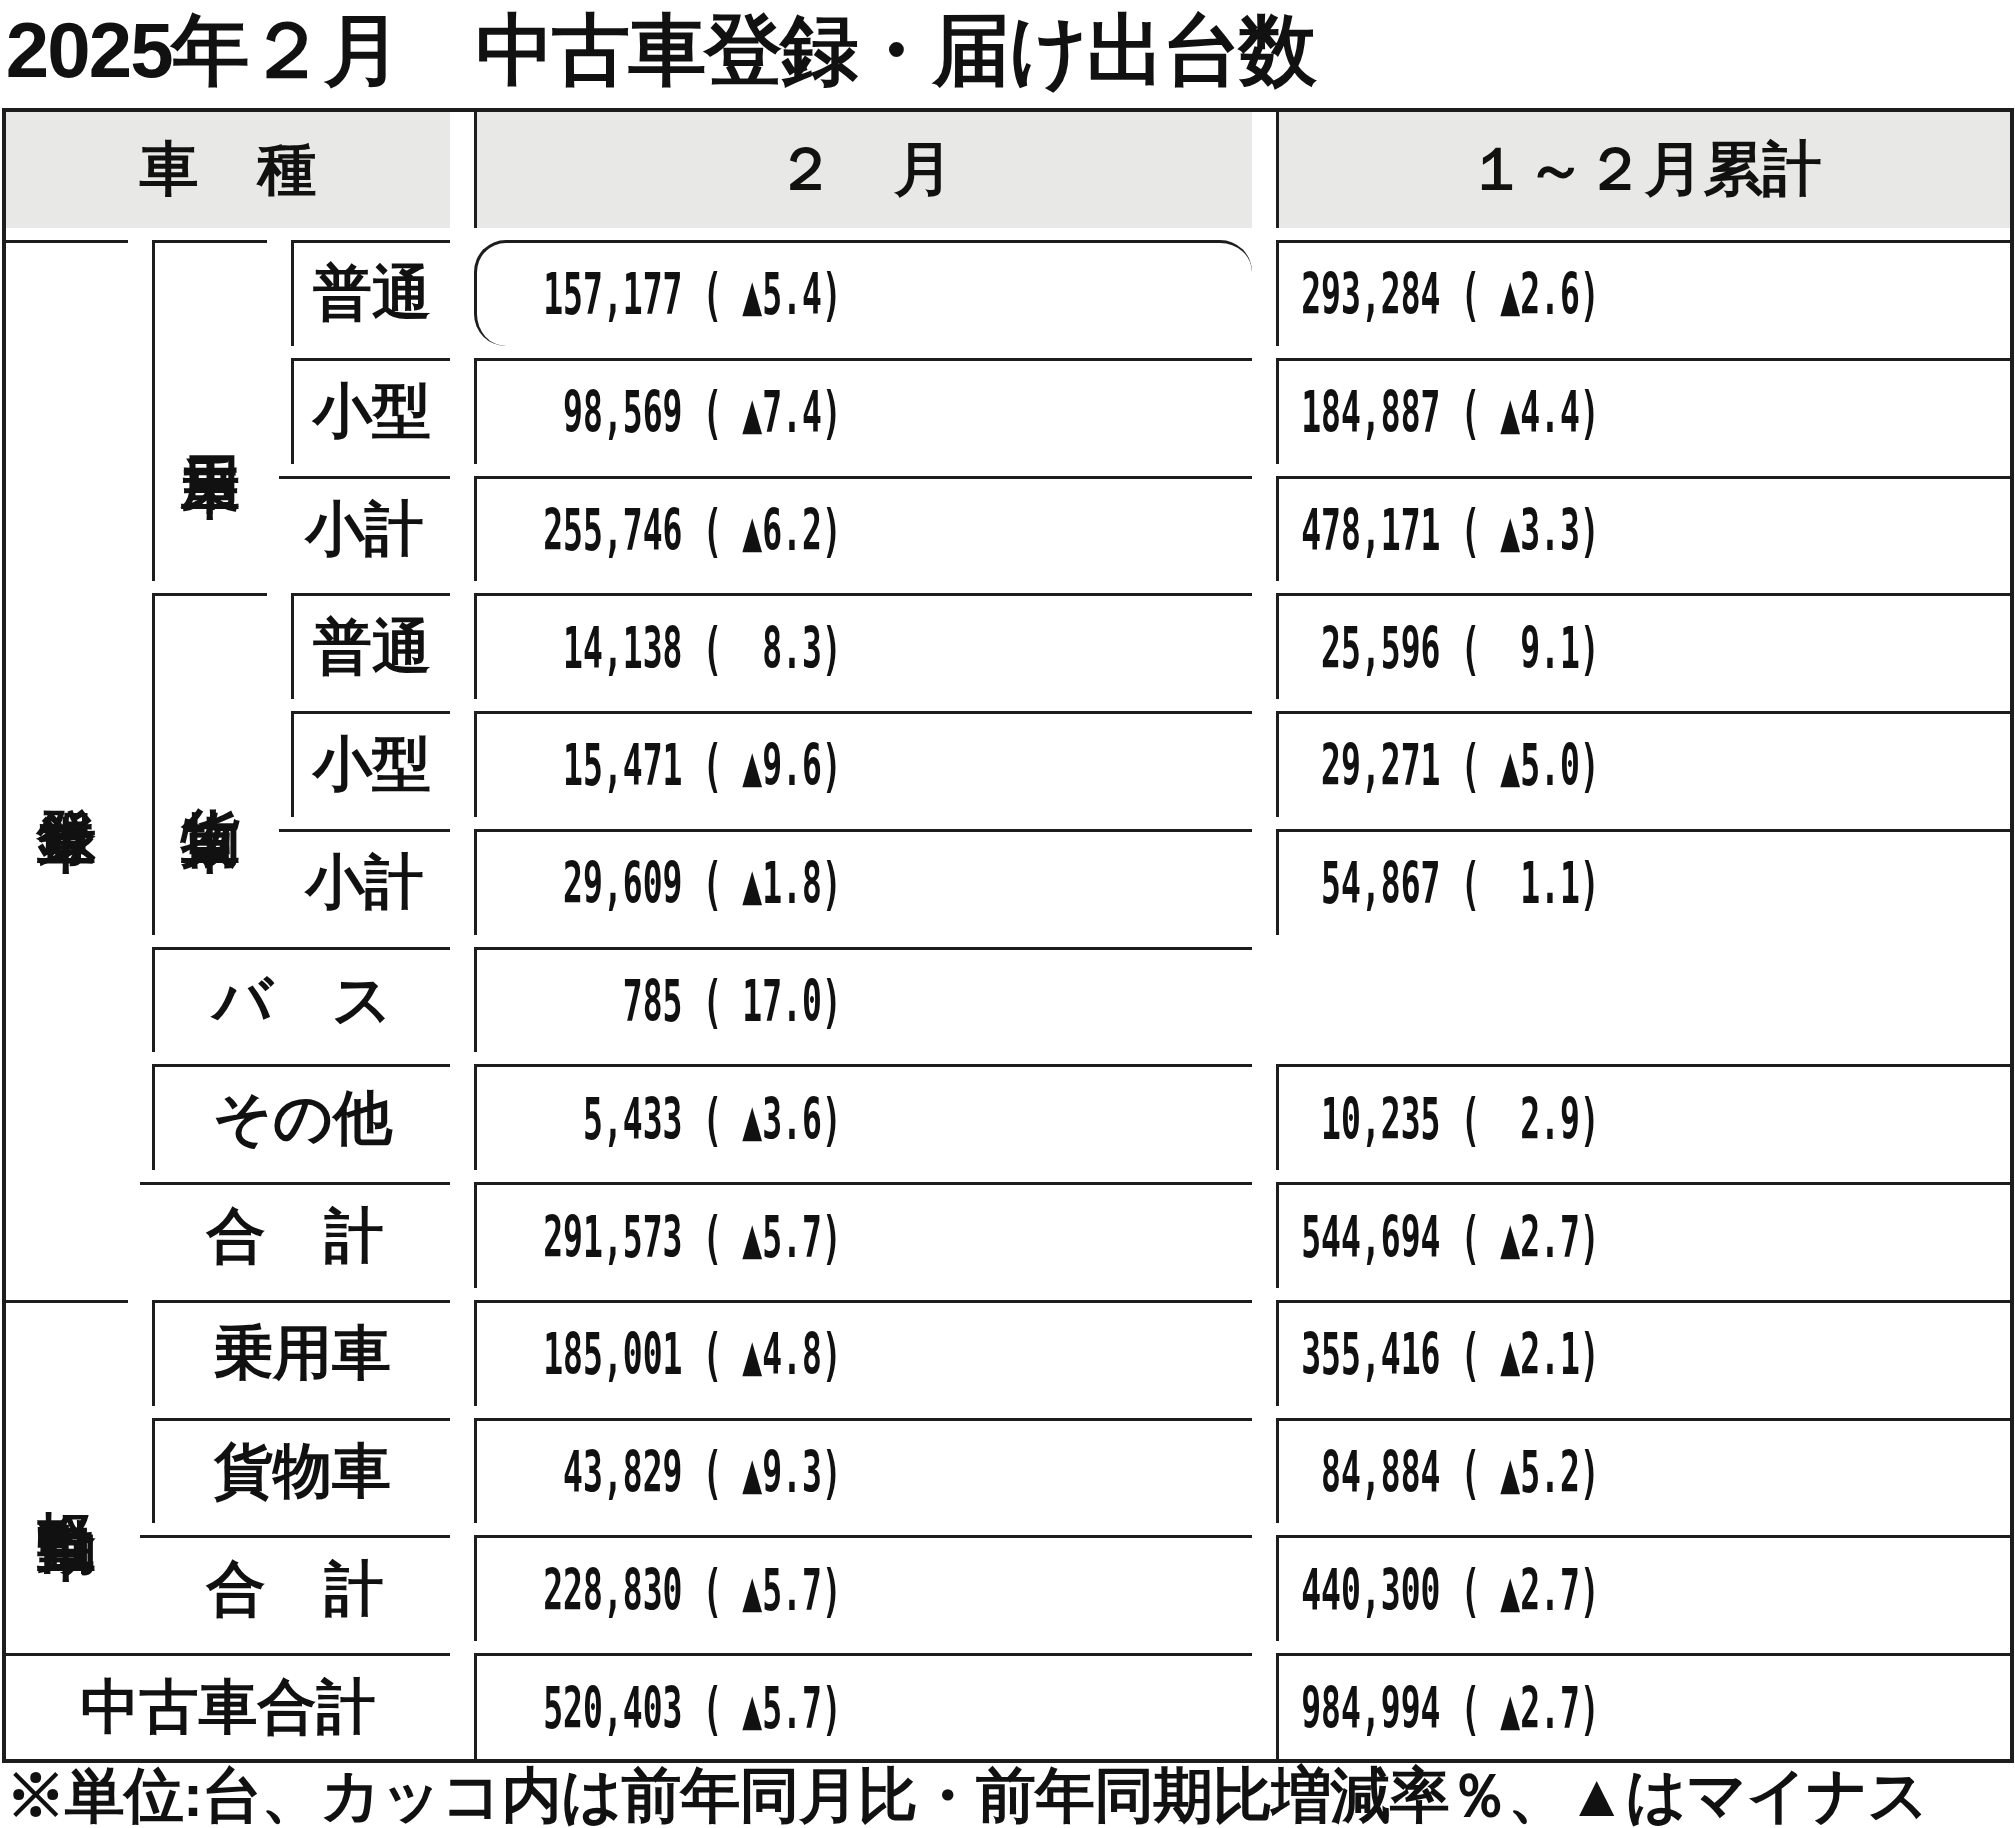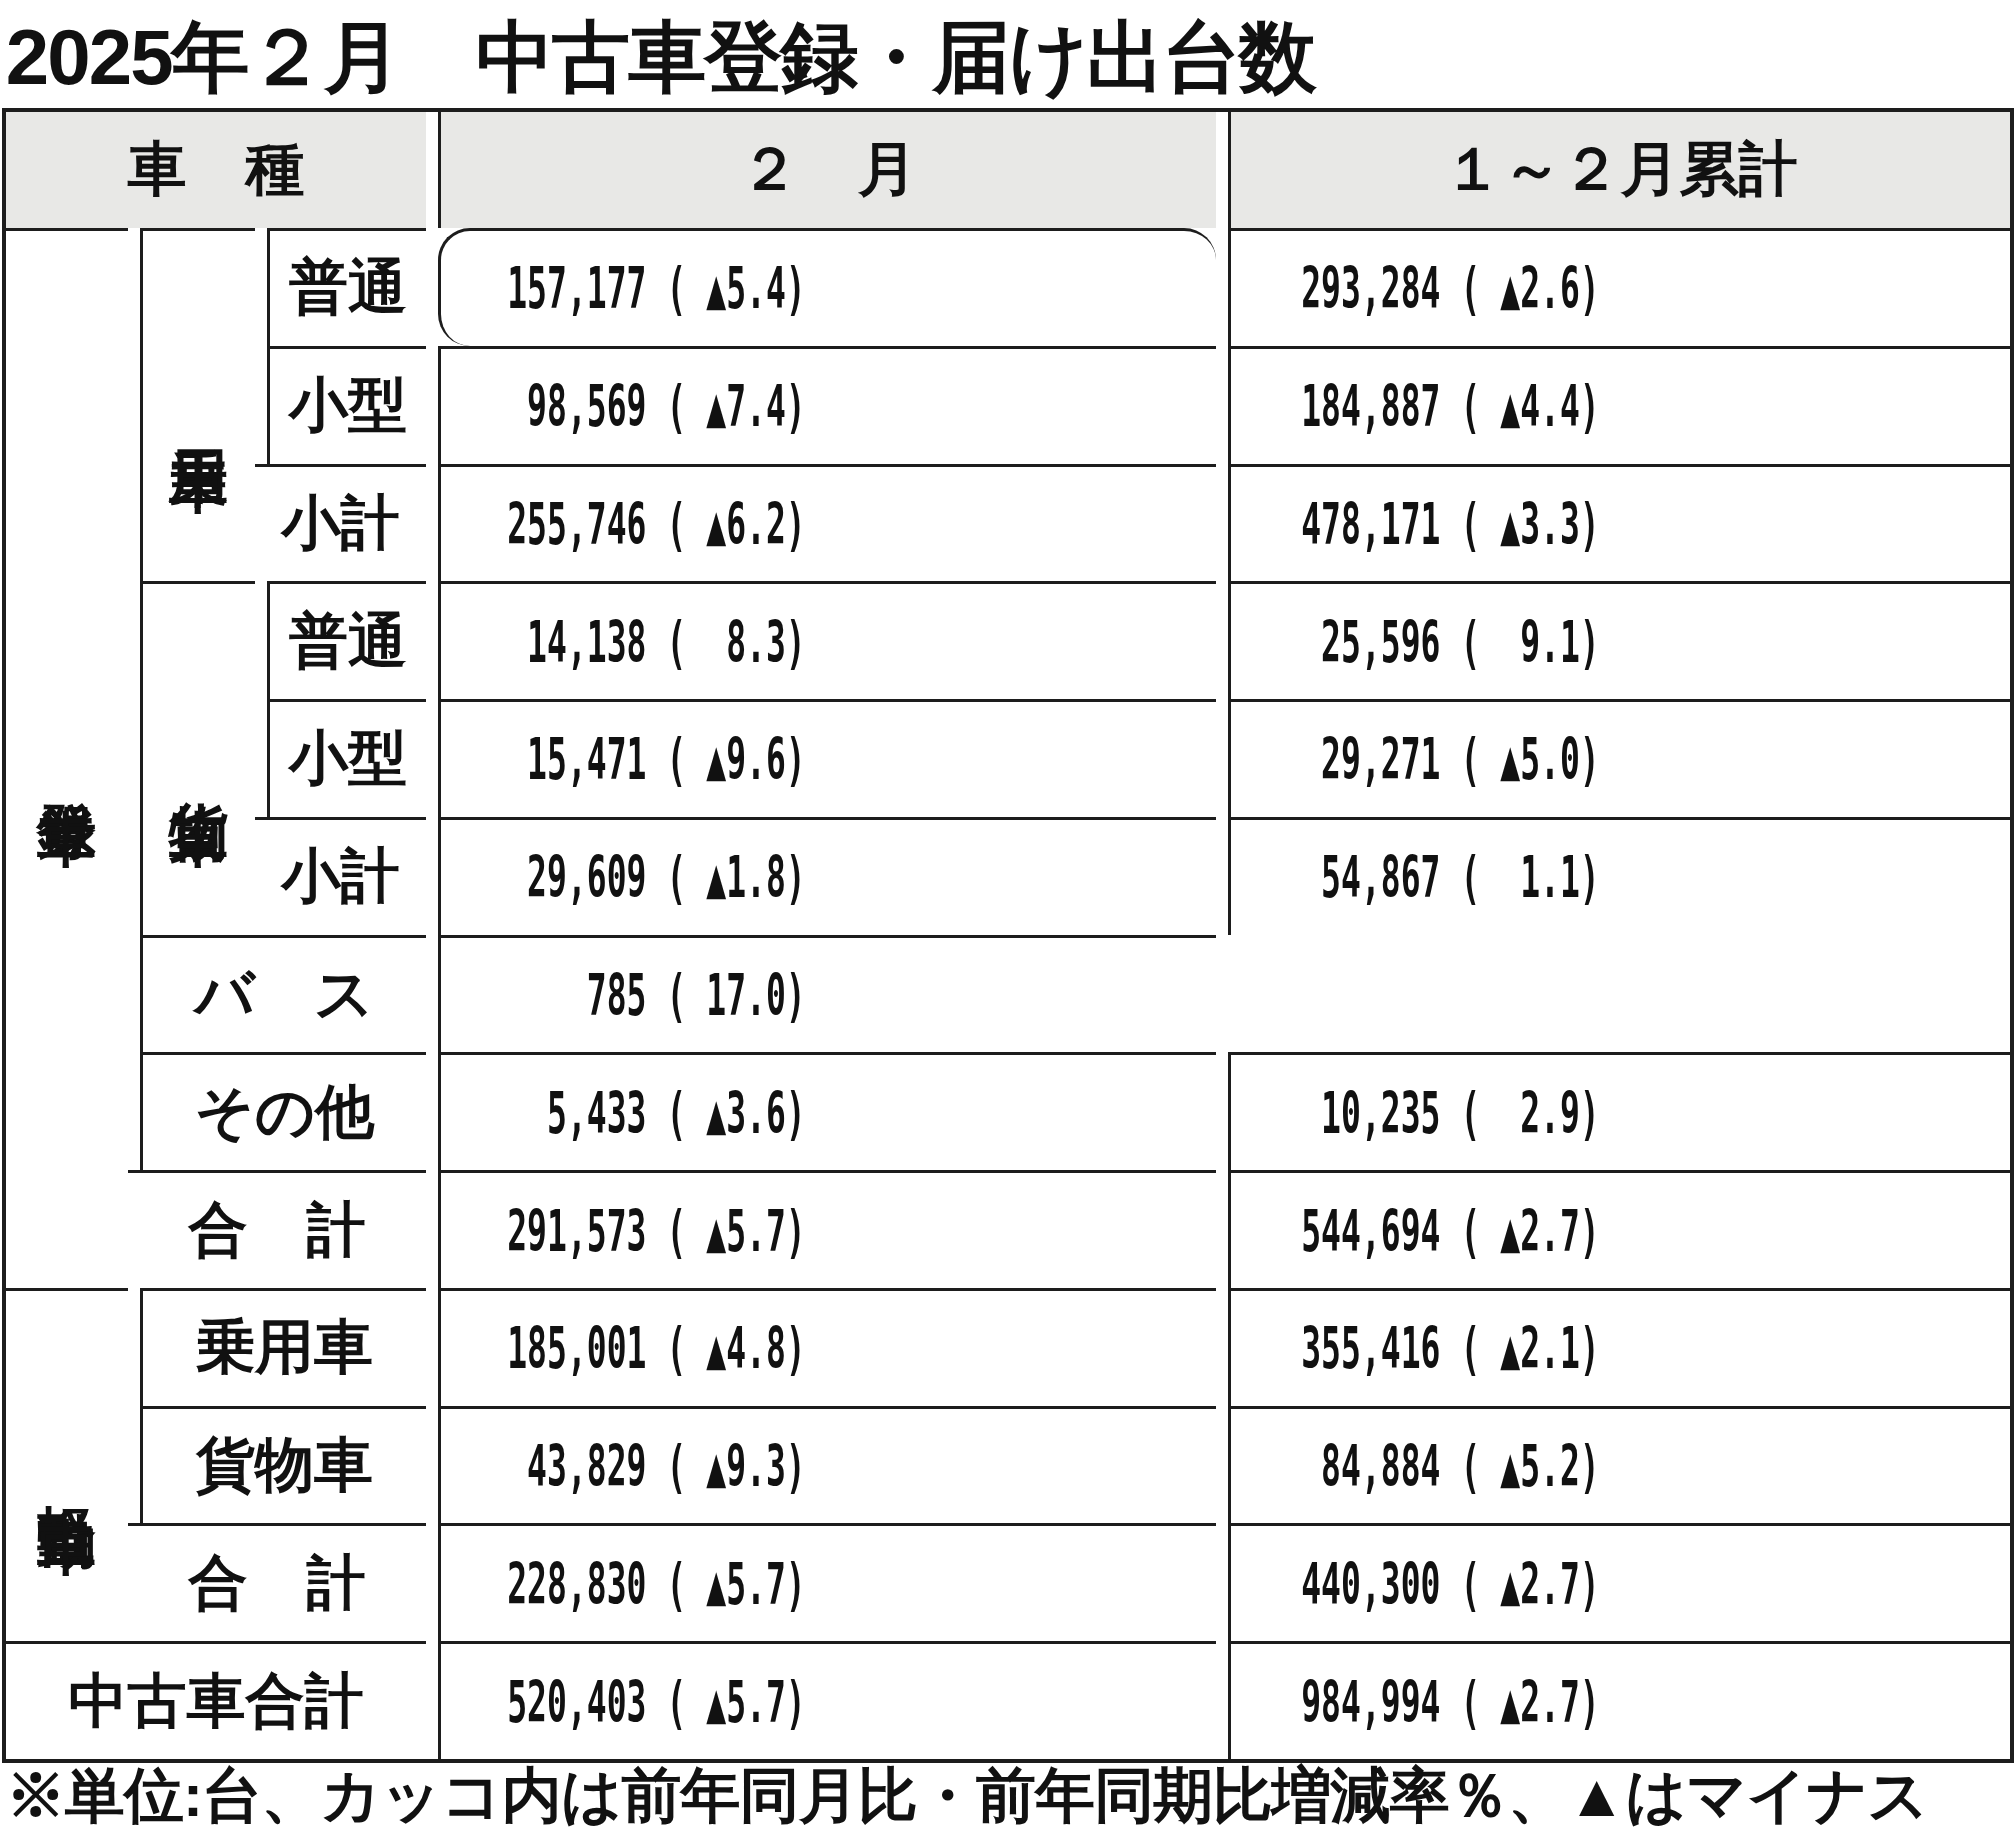--- a/index.html
+++ b/index.html
@@ -1,26 +1,26 @@
 <!DOCTYPE html>
 <html style="font-size:15px"><head>
 <meta charset="utf-8">
 <style>
   html,body{margin:0;padding:0;background:#ffffff;width:2016px;height:1828px;overflow:hidden;
             font-family:"Liberation Sans",sans-serif;color:#111;}
   #page{position:relative;width:2016px;height:1828px;background:#fff;}
 
-  .title{position:absolute;left:5.7px;top:8px;width:2004px;height:100px;
+  .title{position:absolute;left:5.7px;top:1px;width:2004px;height:100px;
          font-size:78px;font-weight:800;letter-spacing:-1.9px;white-space:nowrap;
          display:flex;align-items:center;}
 
   .tbl{position:absolute;left:1.9px;top:108px;width:2012px;height:1655px;box-sizing:border-box;
        border:4.7px solid #1d1d1d;background:#fff;display:grid;
        grid-template-columns:122px 127px 171px 790px 1fr;
-       grid-template-rows:116px repeat(13,1fr);}
+       grid-template-rows:116px repeat(13,1fr);gap:12px;}
 
   .cell{box-sizing:border-box;display:flex;align-items:center;justify-content:center;
         font-size:59px;font-weight:700;position:relative;letter-spacing:0;}
   .bt{border-top:3.8px solid #1d1d1d;}
   .bl{border-left:3.8px solid #1d1d1d;margin-left:12px;}
   .hd{background:#e8e8e6;}
 
   .vert{writing-mode:vertical-rl;text-orientation:upright;letter-spacing:3.8px;}
 
   

